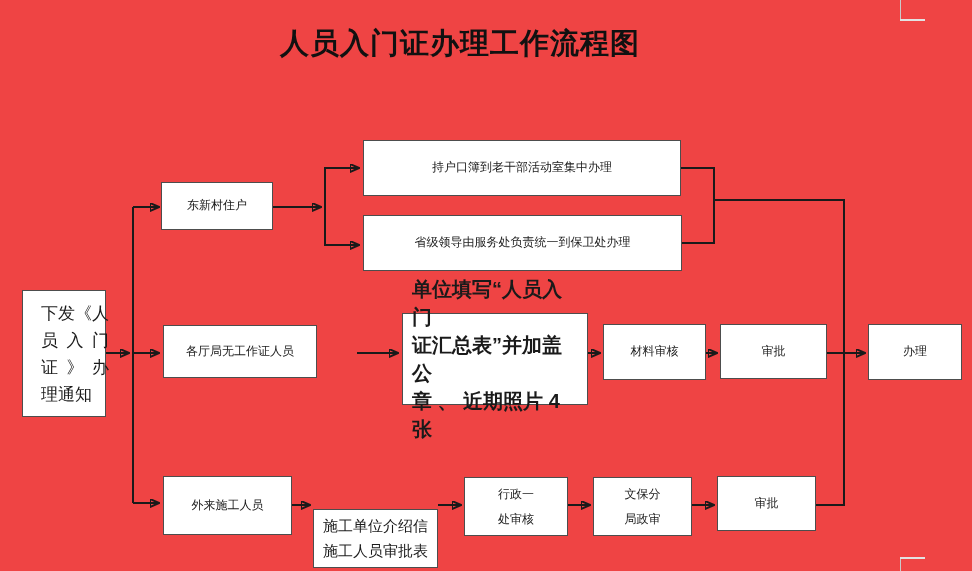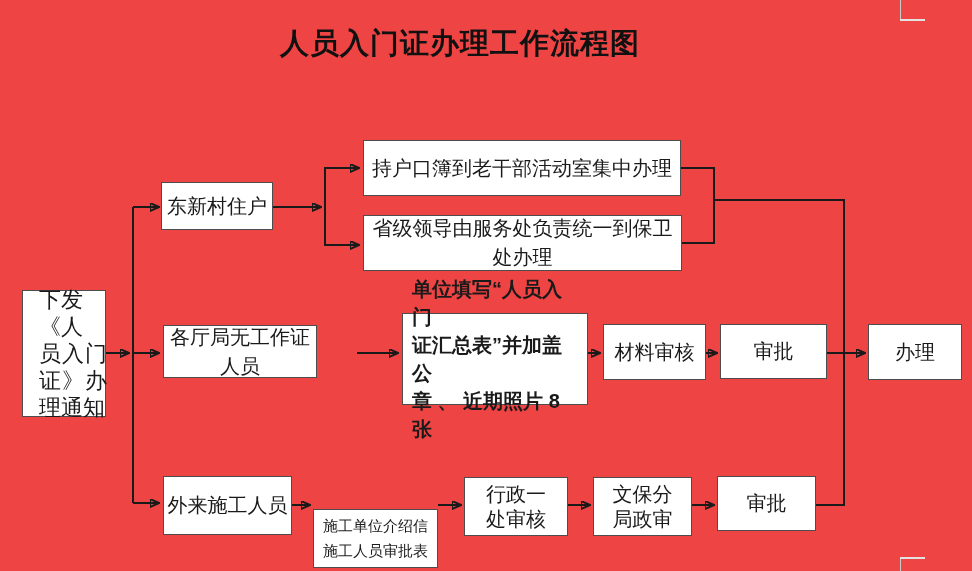--- a/index.html
+++ b/index.html
@@ -20,28 +20,28 @@
   svg.connectors{position:absolute;left:0;top:0;}
   svg.connectors path{stroke:#1a1a1a;stroke-width:2;fill:none;}
   .box{
     position:absolute;
     box-sizing:border-box;
     border:1px solid #4d4d4d;
     background:#fff;
     display:flex;flex-direction:column;
     align-items:center;justify-content:center;
     text-align:center;
-    font-size:20px;line-height:1.45;
+    font-size:12px;line-height:1.45;
     color:#1a1a1a;
   }
   
   .box.notice{
-    align-items:flex-start;justify-content:center;
-    padding:6px 4px 6px 16px;
-    font-size:22px;line-height:27px;
+    align-items:center;justify-content:center;
+    padding:6px 4px 6px 26px;
+    font-size:17px;line-height:27px;
   }
   .box.notice .nline{width:68px;text-align:left;}
   .char-justify{display:flex;justify-content:space-between;}
   
   .box.bigbox{
     align-items:flex-start;text-align:left;
     padding:4px 6px 4px 9px;
     font-family:"Liberation Sans","DejaVu Sans",sans-serif;
     font-weight:bold;font-size:20px;line-height:28px;
   }
@@ -125,21 +125,21 @@
     <span>省级领导由服务处负责统一到保卫处办理</span>
   </div>
 
   <div class="box" style="left:163px;top:325px;width:154px;height:53px;">
     <span>各厅局无工作证人员</span>
   </div>
 
   <div class="box bigbox" style="left:402px;top:313px;width:186px;height:92px;">
     <div>单位填写“人员入门</div>
     <div>证汇总表”并加盖公</div>
-    <div>章 、 近期照片 8 张</div>
+    <div>章 、 近期照片 4 张</div>
   </div>
 
   <div class="box" style="left:603px;top:324px;width:103px;height:56px;">
     <span>材料审核</span>
   </div>
 
   <div class="box" style="left:720px;top:324px;width:107px;height:55px;">
     <span>审批</span>
   </div>
 

